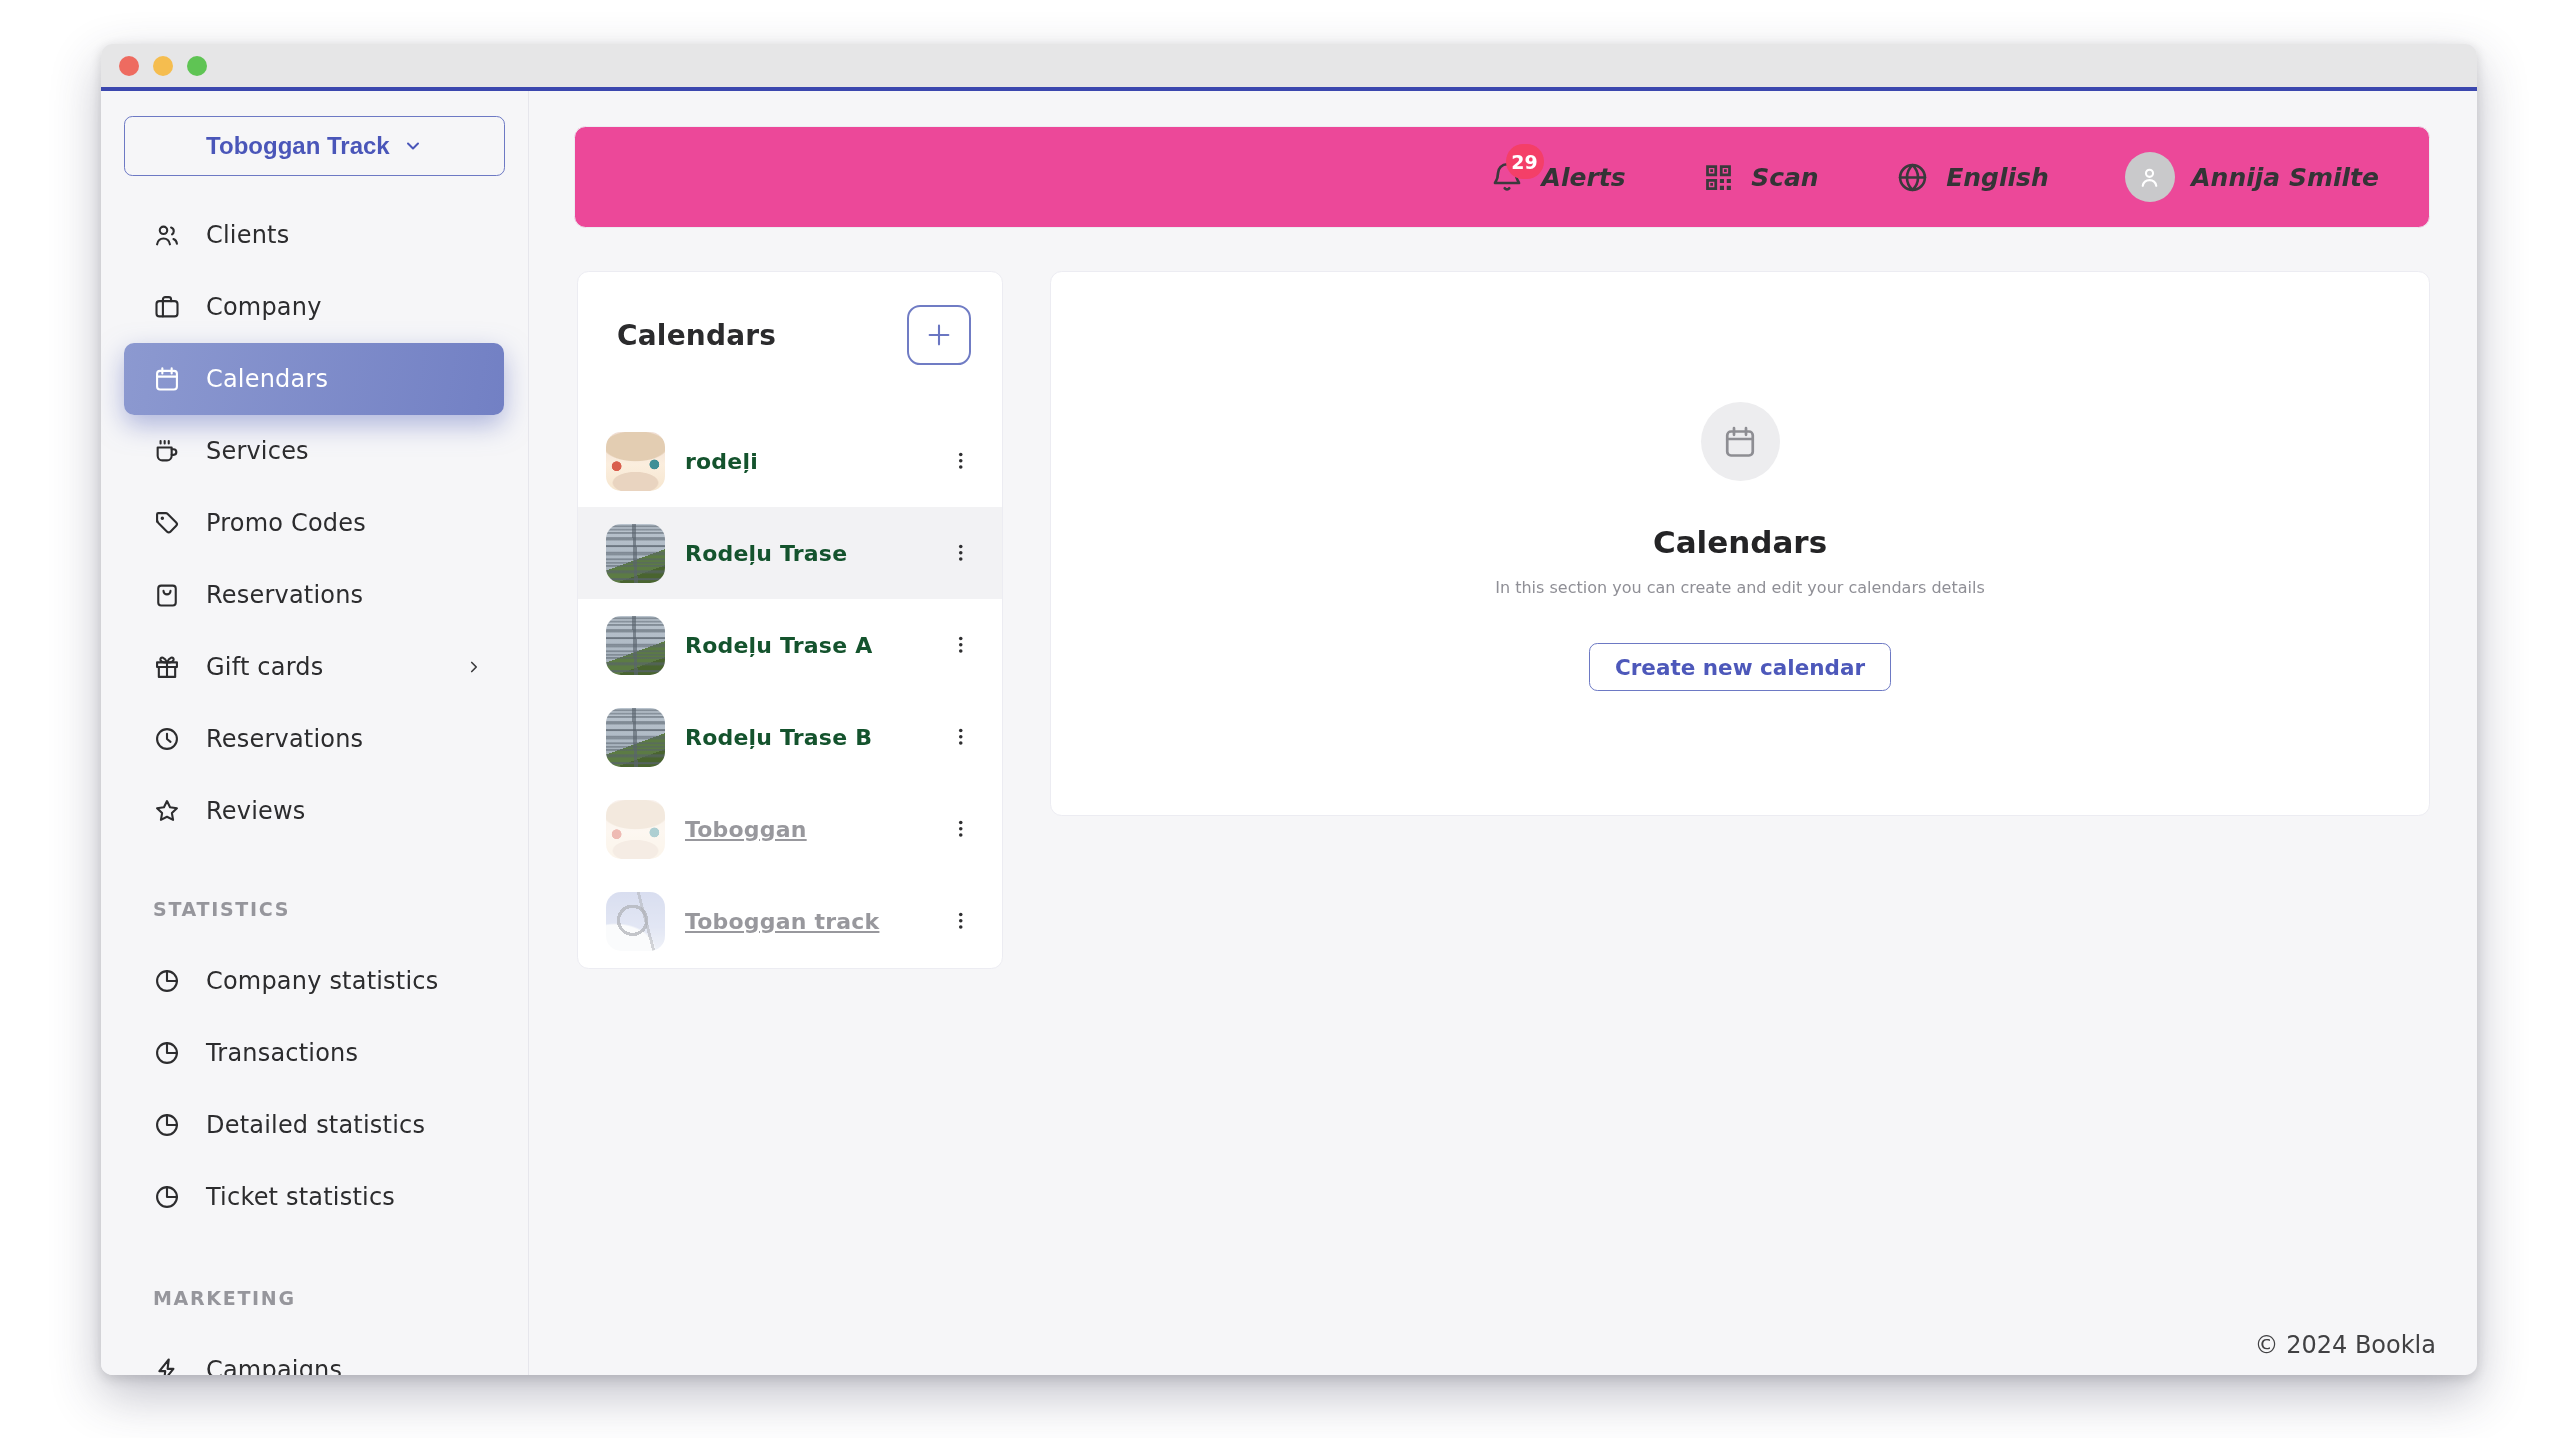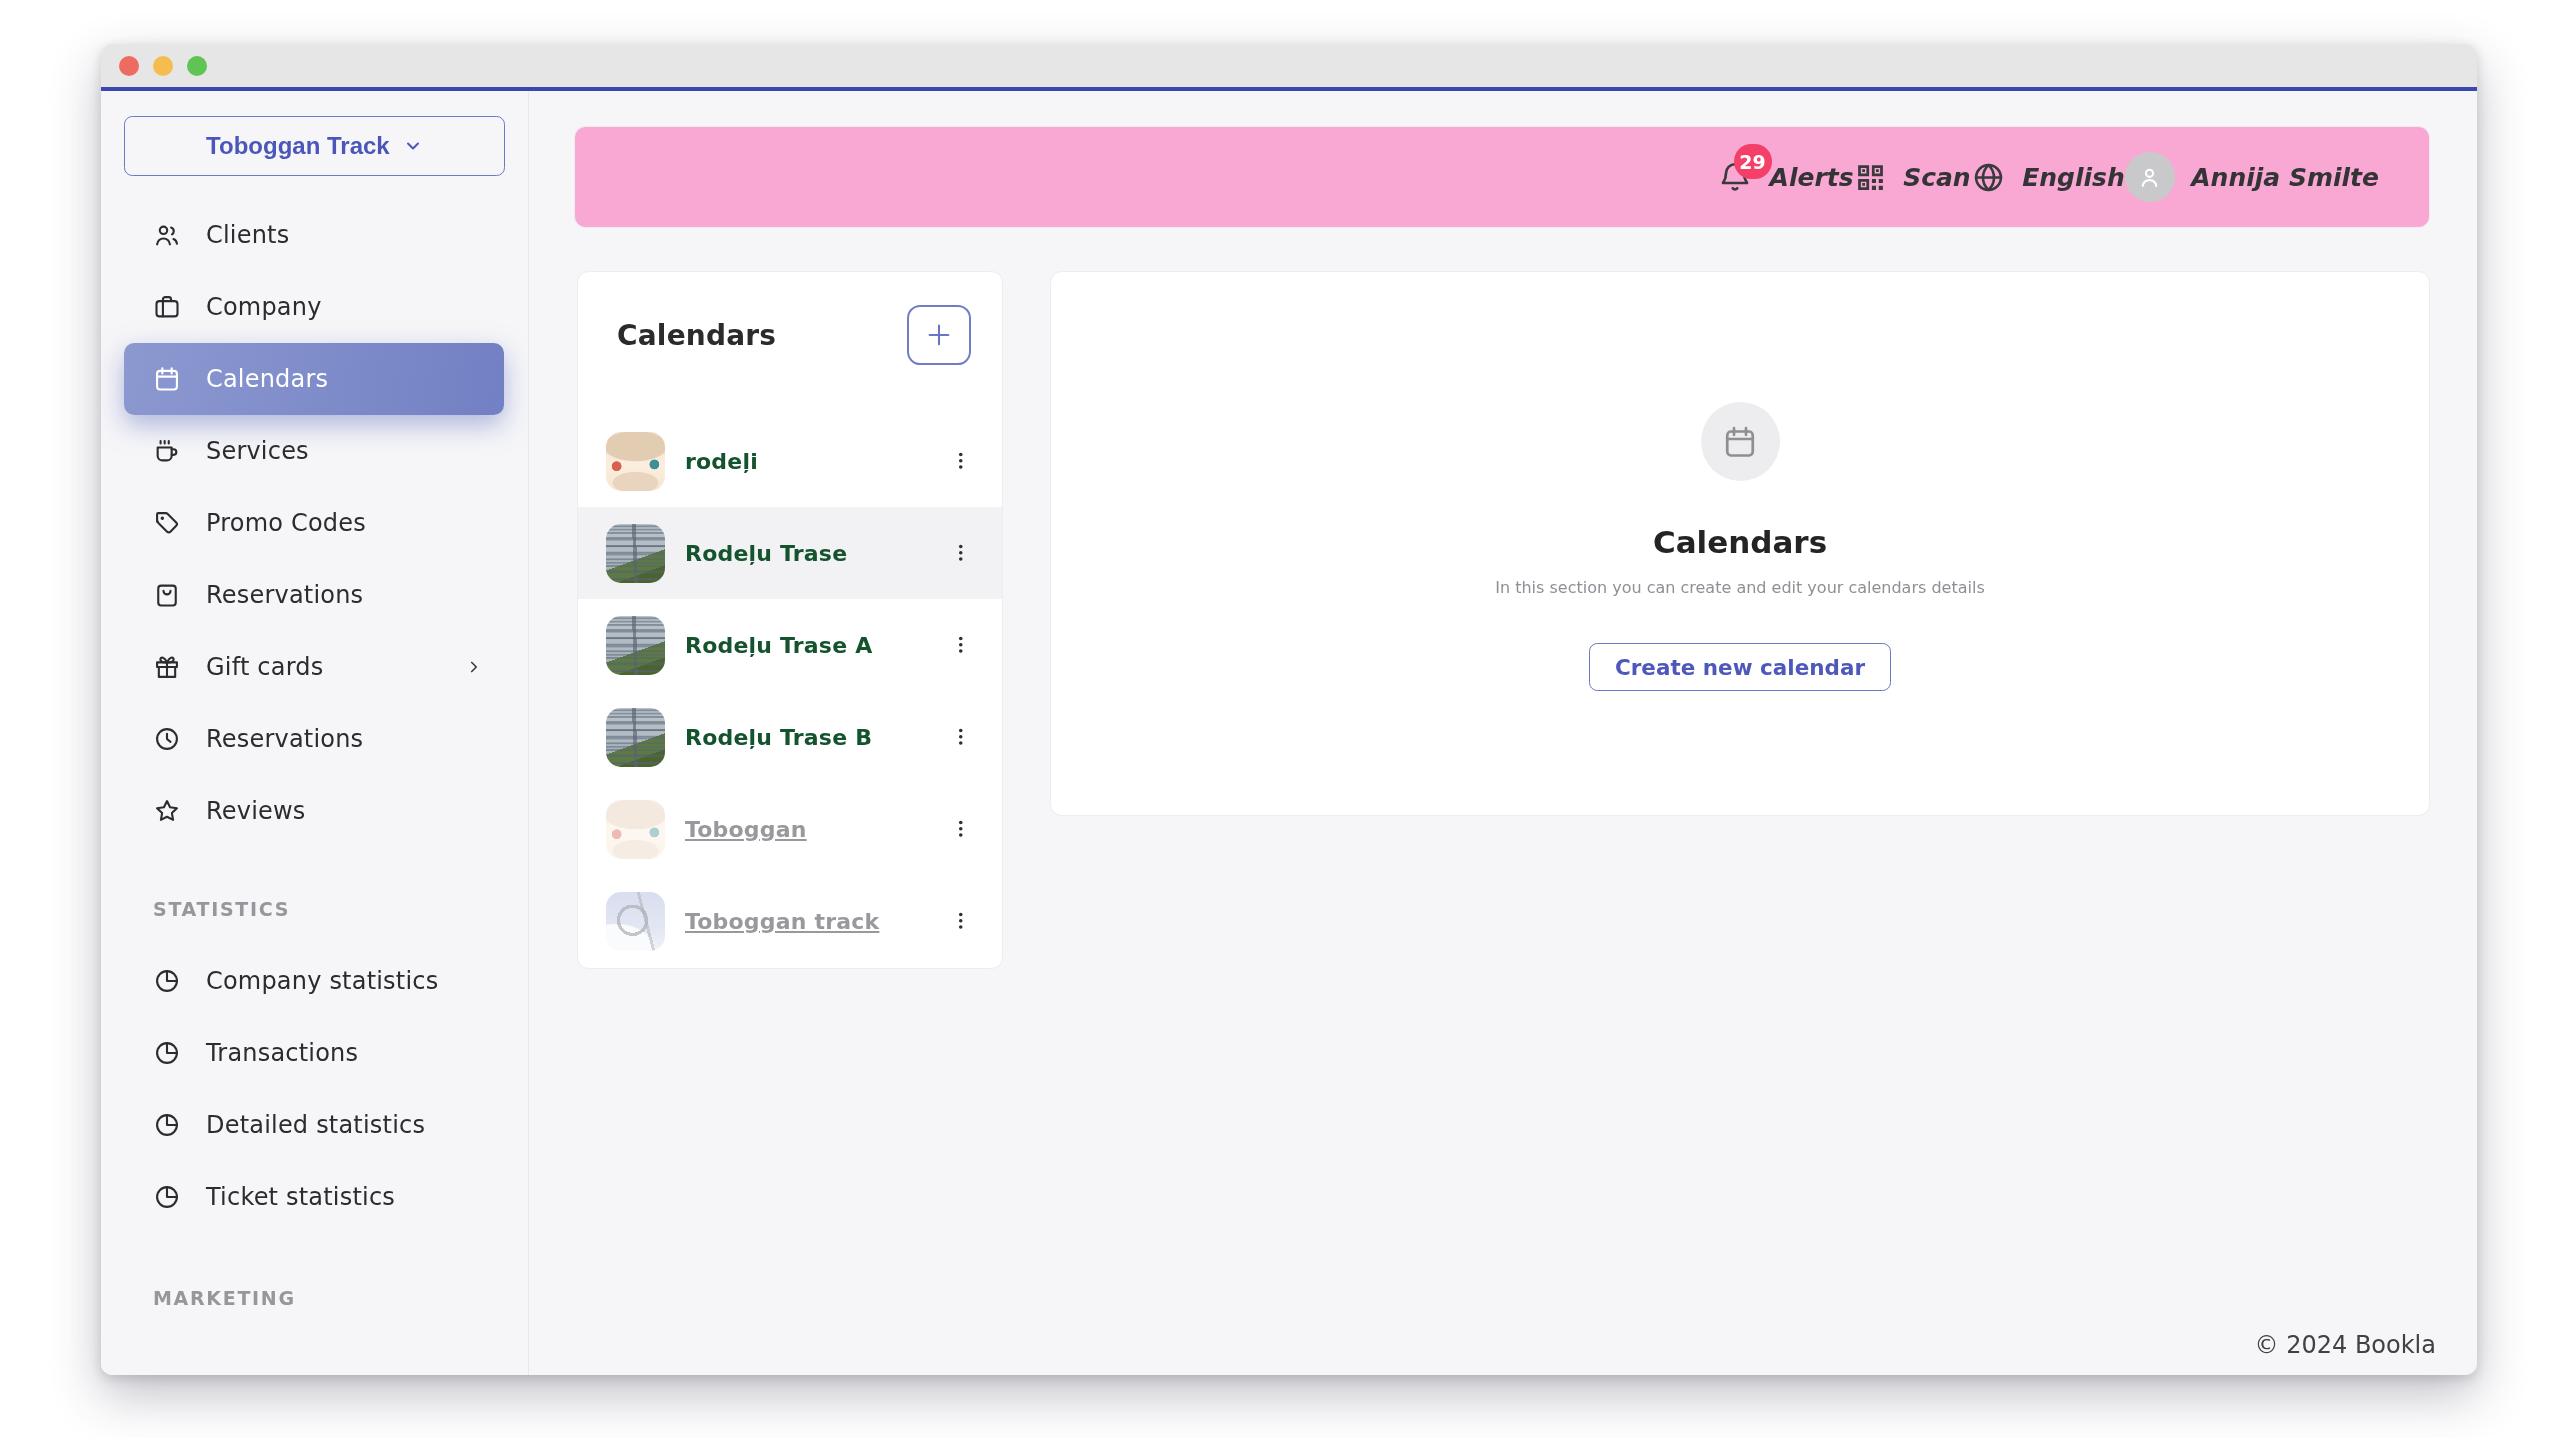--- a/index.html
+++ b/index.html
@@ -38,23 +38,23 @@
                      box-shadow:0 10px 26.4px rgba(114,128,196,.55); }
   .nav-item .chev-right { margin-left:auto; margin-right:21.5px; }
 
   .section-label { margin:51px 0 25px 52px; font-size:19px; font-weight:600; letter-spacing:1.7px;
                    color:#96969c; }
   .section-label.mk { margin-top:54px; }
 
   
   .main { flex:1; position:relative; }
 
-  .header-card { margin:35px 47px 0 45px; height:102px; background:#f9a8d4; border-radius:11.6px;
+  .header-card { margin:35px 47px 0 45px; height:102px; background:#ec4899; border-radius:11.6px;
                  border:0.8px solid #ececf2; display:flex; align-items:center; justify-content:flex-end;
-                 padding-right:50px; }
+                 padding-right:50px; gap:76px; }
   .hitem { display:flex; align-items:center; gap:16.5px; cursor:pointer; }
   .hitem .hlabel { font-size:25px; font-weight:600; color:#343436;font-style:italic; }
   .bellwrap { position:relative; width:36px; height:36px; }
   .badge { position:absolute; top:-15px; left:16.5px; min-width:38px; height:35px; border-radius:17.3px;
            display:flex; align-items:center; justify-content:center; font-size:19px; font-weight:700;
            color:#ffffff; padding:0 5px; }
   .avatar { width:50px; height:50px; border-radius:50%; background:#c9c9cb; display:flex;
             align-items:center; justify-content:center; }
 
   .content-row { display:flex; margin:43px 0 0 48px; gap:47px; align-items:flex-start; }
@@ -273,20 +273,30 @@
                   <path d="M20.5 12A8.5 8.5 0 1 1 12 3.5"></path>
                   <path d="M12 3.5A8.5 8.5 0 0 1 20.5 12H12z"></path>
                 </svg>
             </span>
             <span class="nlabel">Ticket statistics</span>
           </div>
         </nav>
 
         <div class="section-label mk">MARKETING</div>
 
+        <nav class="nav" style="margin-top:0">
+          <div class="nav-item">
+            <span class="nico">
+              <svg viewBox="0 0 24 24" fill="none" stroke="currentColor" stroke-width="1.8" stroke-linecap="round" stroke-linejoin="round">
+                  <path d="M13.5 3L5.5 13h5l-1 8 8-10h-5z"></path>
+                </svg>
+            </span>
+            <span class="nlabel">Campaigns</span>
+          </div>
+        </nav>
       </aside>
 
       <main class="main">
 
         <div class="header-card">
           <div class="hitem">
             <span class="bellwrap">
               <svg width="36" height="36" viewBox="0 0 24 24" fill="none" stroke="#3a3a3c" stroke-width="1.8" stroke-linecap="round" stroke-linejoin="round">
                   <path d="M6 9.5a6 6 0 0 1 12 0c0 4 1.5 5.5 2 6.5H4c.5-1 2-2.5 2-6.5z"></path>
                   <path d="M10.5 19.5a1.8 1.8 0 0 0 3 0"></path>

